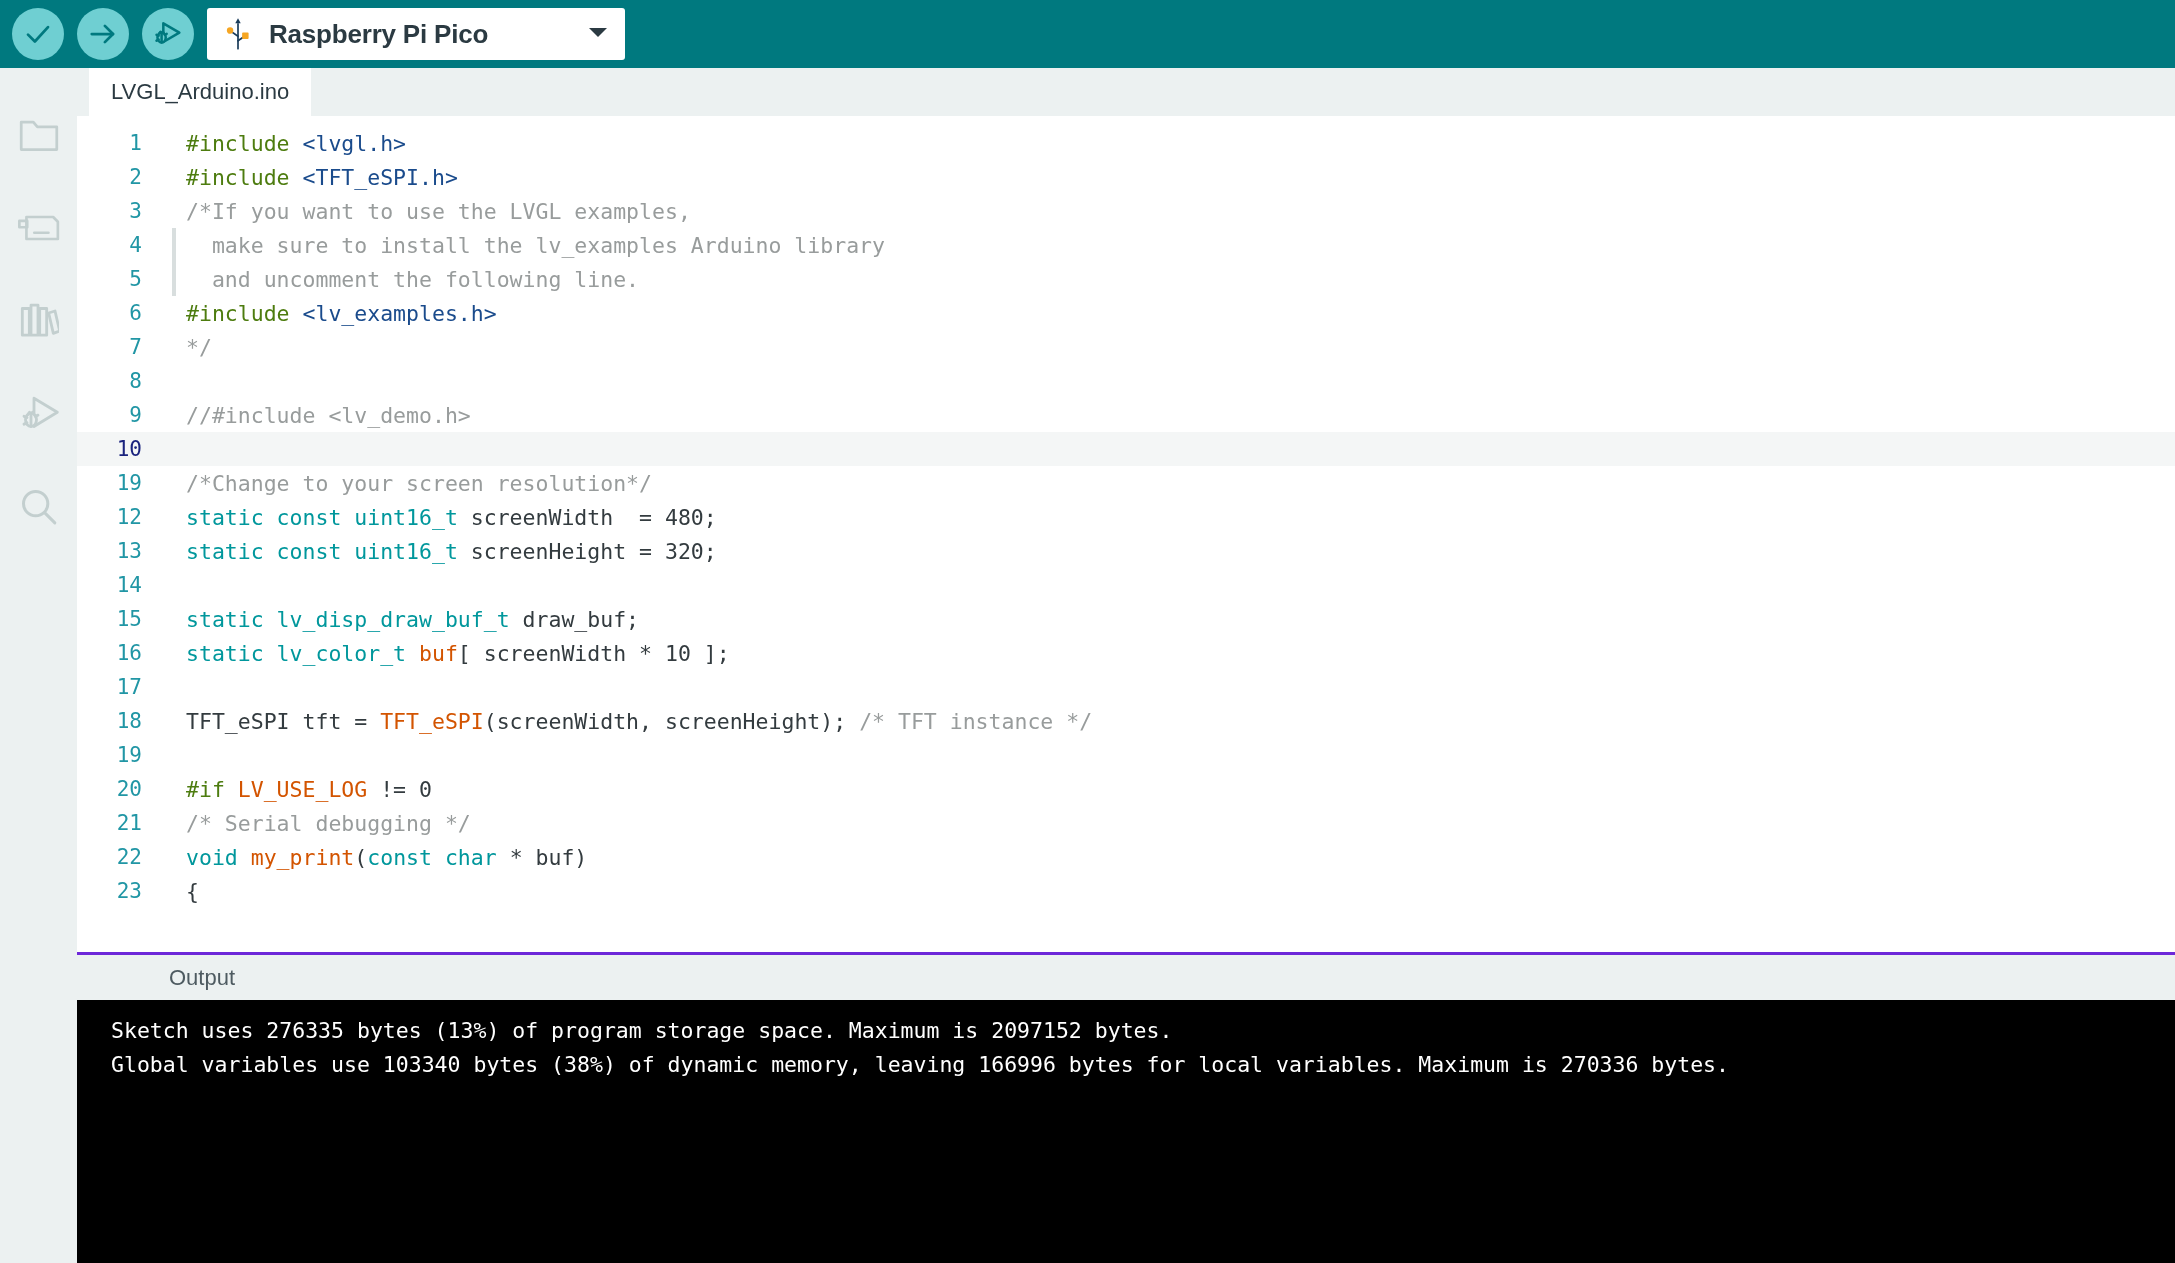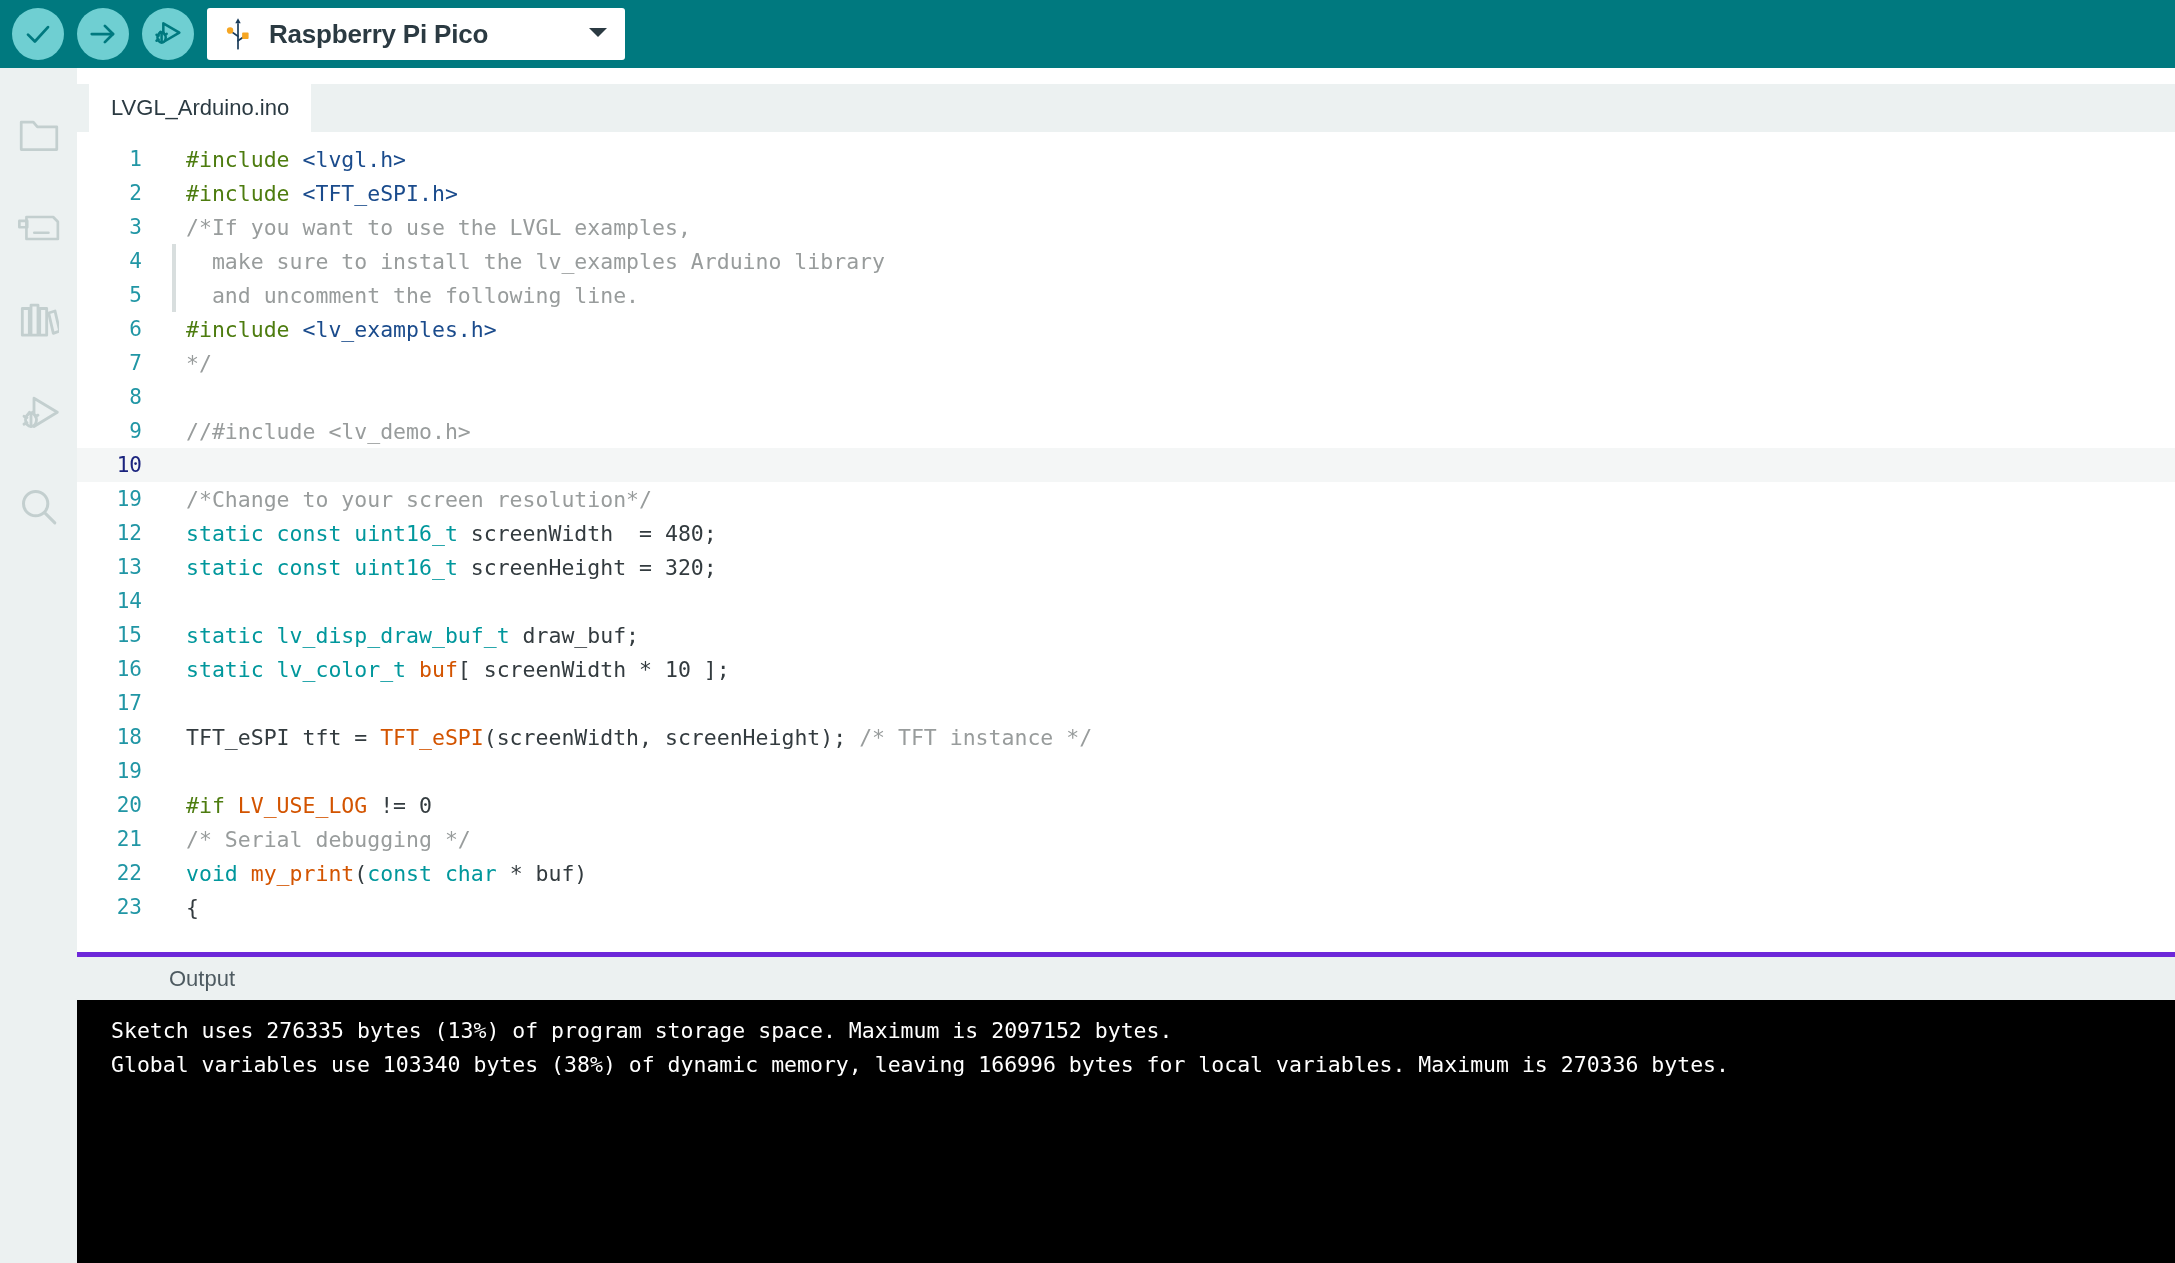--- a/index.html
+++ b/index.html
@@ -80,21 +80,20 @@
     cursor: pointer;
   }
 
   
   .editor-col {
     flex: 1 1 auto;
     display: flex;
     flex-direction: column;
     min-width: 0;
     background: #ffffff;
-    margin-top: 16px;
   }
 
   .tabbar {
     height: 48px;
     background: #ecf1f1;
     display: flex;
     align-items: stretch;
     padding-left: 12px;
   }
   .tab {
@@ -152,21 +151,21 @@
 
   
   .output-header {
     height: 48px;
     background: #ecf1f1;
     display: flex;
     align-items: center;
     padding-left: 92px;
     font-size: 22px;
     color: #4e5b61;
-    border-top: 5px solid #6d28d9;
+    border-top: 3px solid #6d28d9;
   }
   .output-console {
     flex: 0 0 auto;
     height: 263px;
     background: #000000;
     padding: 14px 12px 0 0;
     overflow: hidden;
   }
   .out-line {
     font-family: "DejaVu Sans Mono", "Liberation Mono", monospace;

